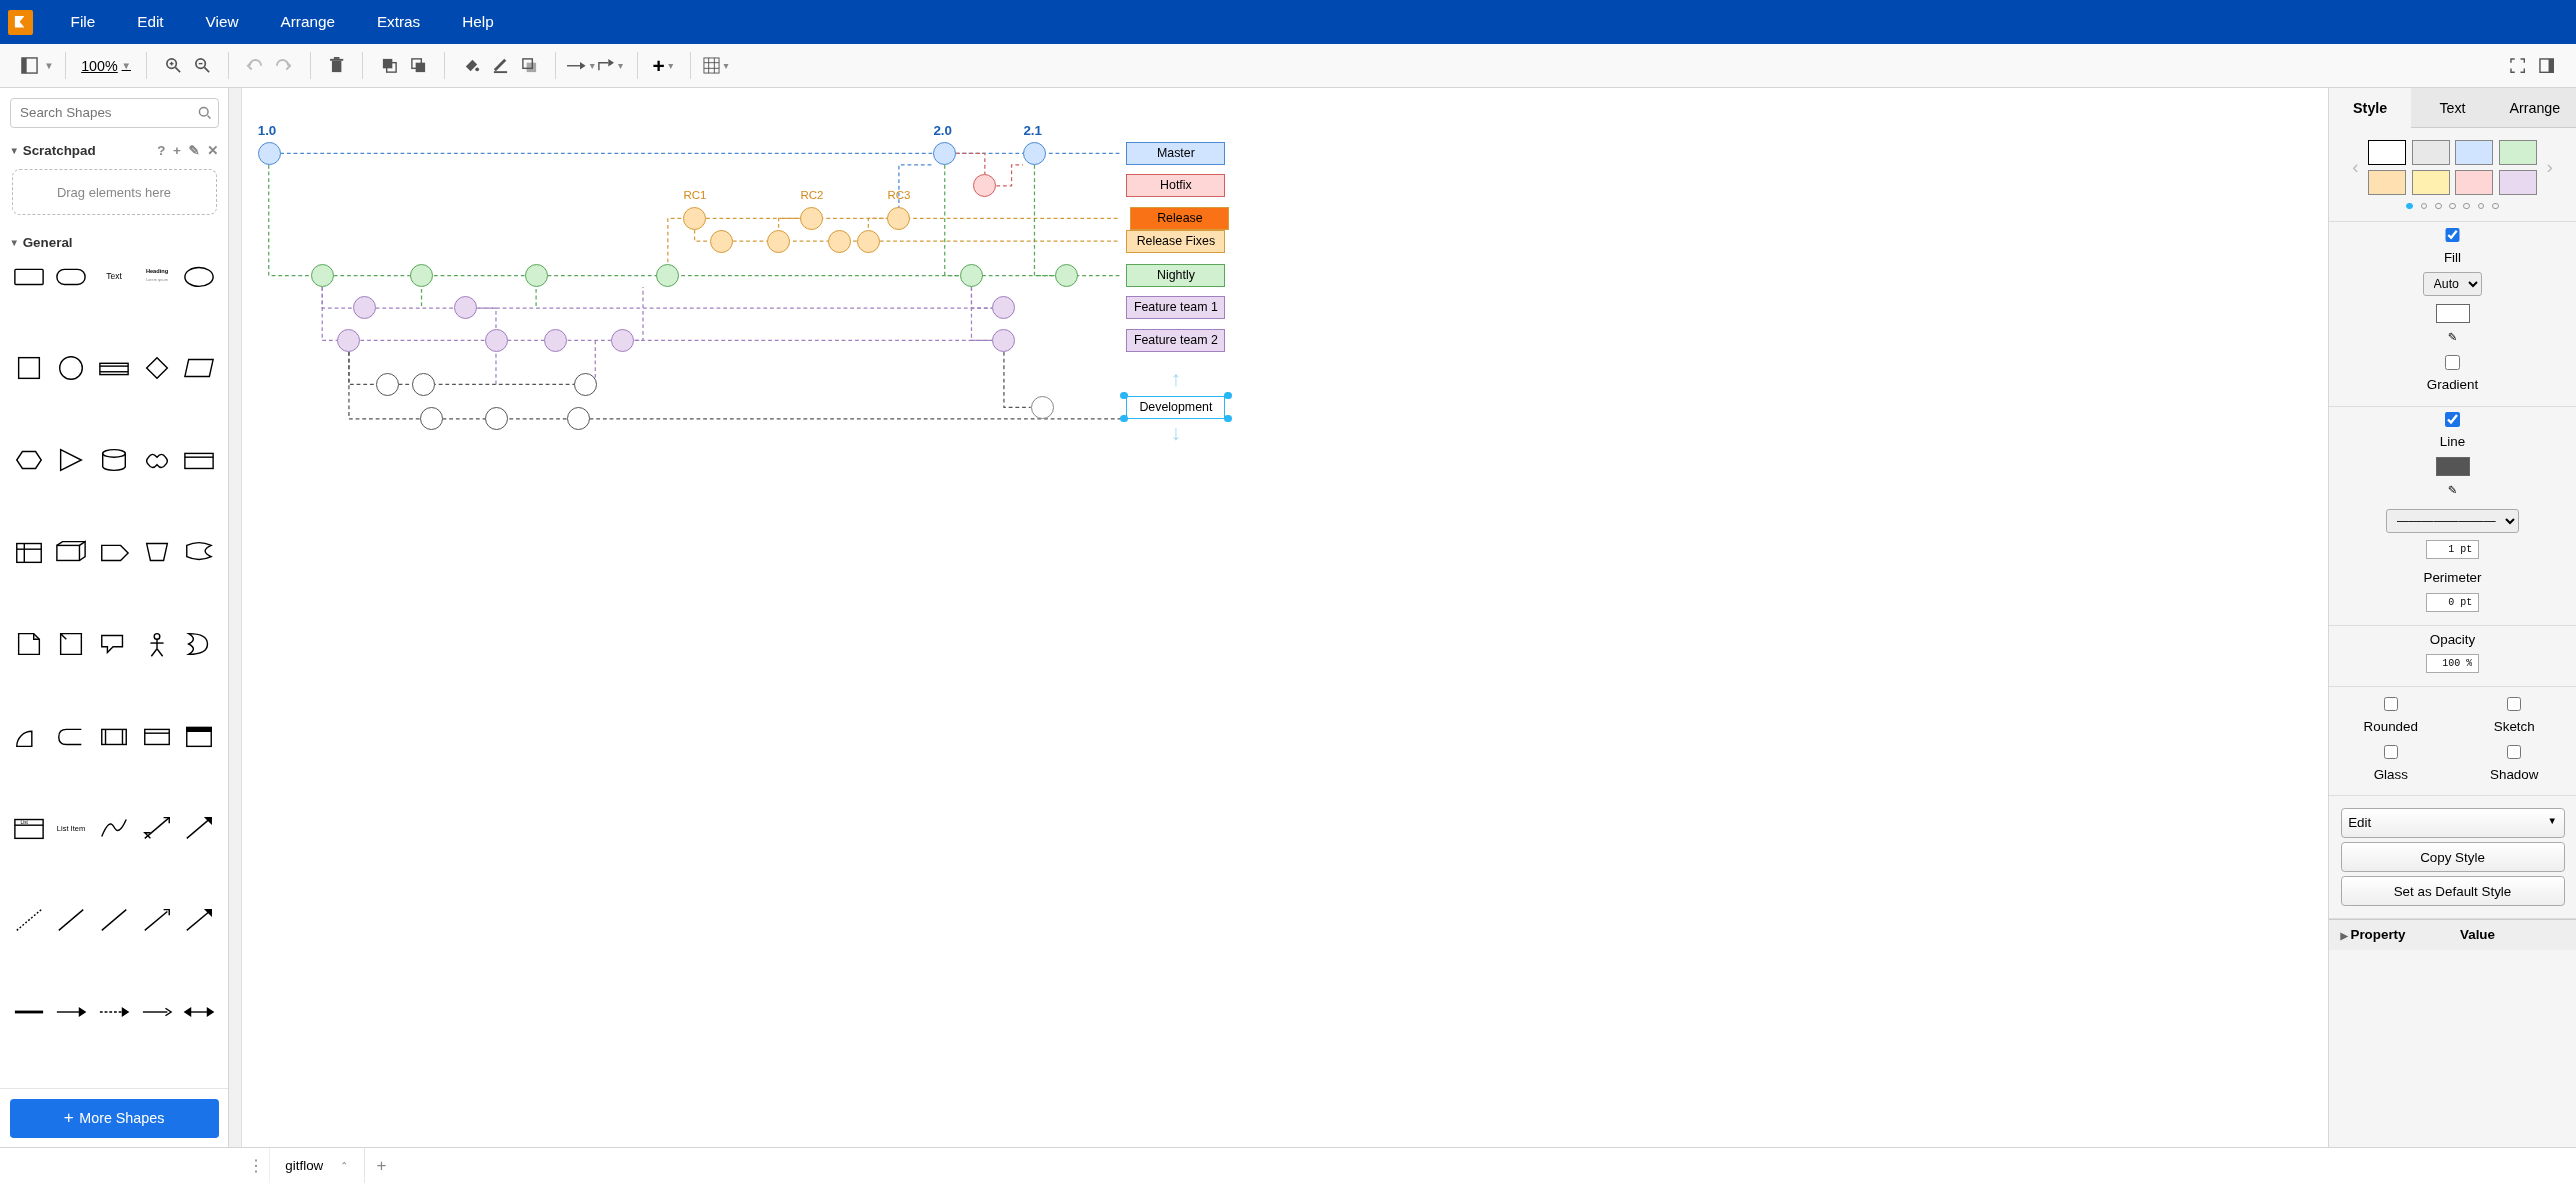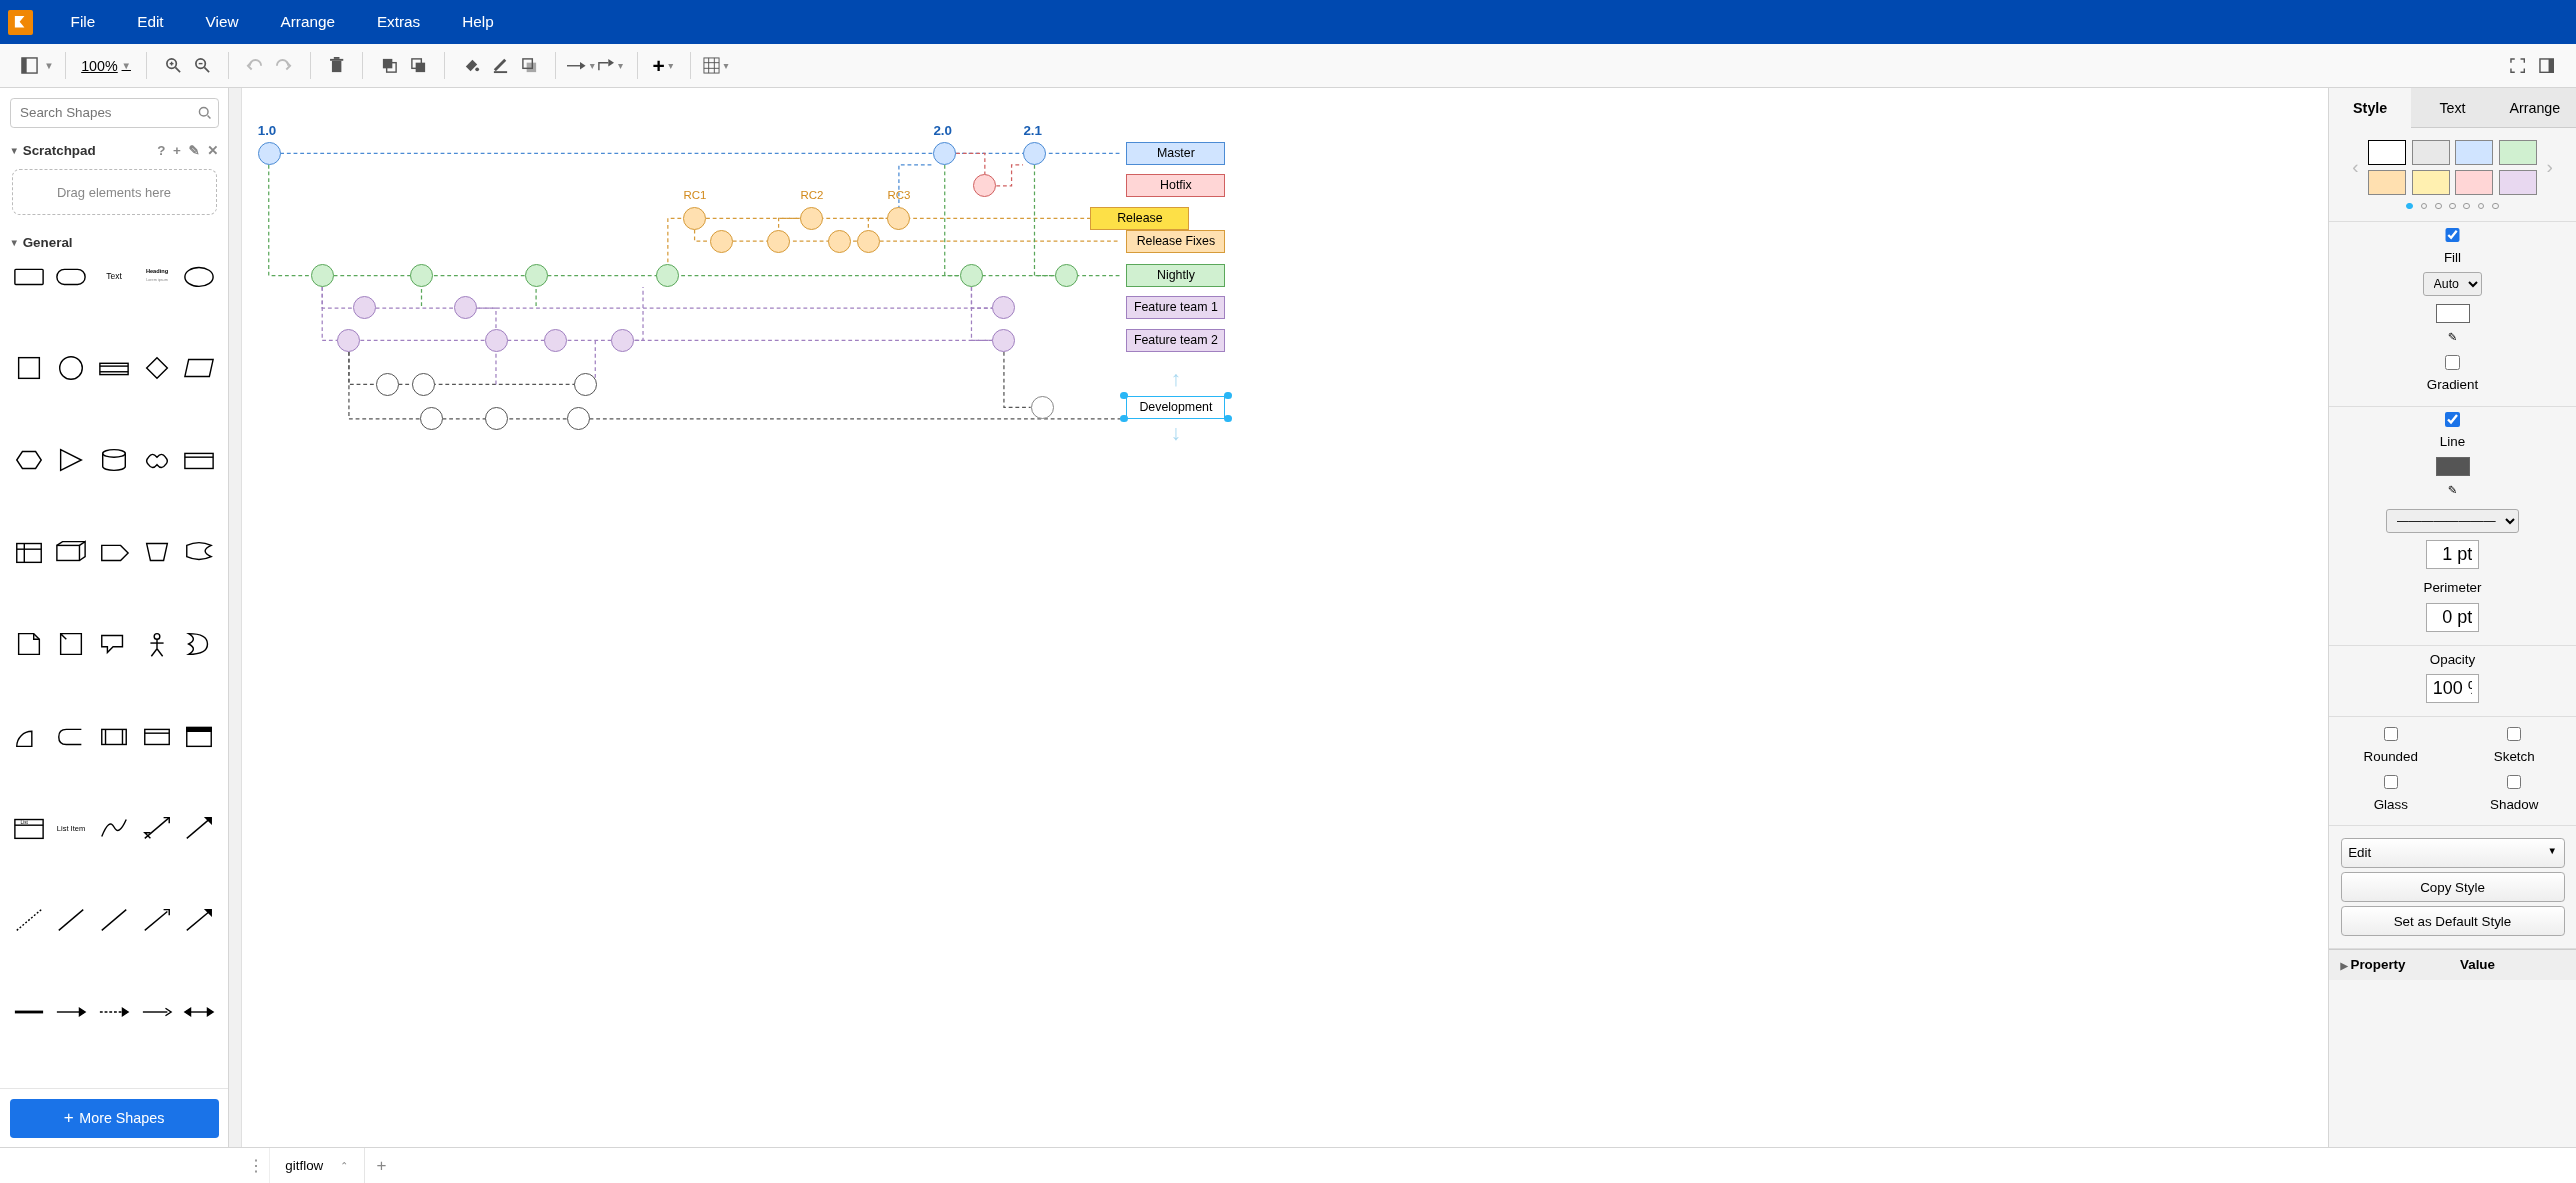--- a/index.html
+++ b/index.html
@@ -71,21 +71,21 @@
 .swatch.sel { border: 1.9px solid #000; }
 .nav-arrow { color: #bbb; font-size: 19px; padding: 0 3.8px; cursor:pointer;}
 .carousel-dots { display: flex; justify-content: center; gap: 7.6px; }
 .dot { width: 6.7px; height: 6.7px; border-radius: 50%; border: 1px solid #999; }
 .dot.active { background: #29b6f6; border-color: #29b6f6; }
 .form-row { display: flex; align-items: center; padding: 5.7px 11.5px; font-size: 13.4px; gap: 7.6px; flex-direction: column;}
 .form-row label { flex: 1; }
 .chk { width: 14.3px; height: 14.3px; accent-color: #1a73e8;}
 .small-select { border: 1px solid #aaa; padding: 2.9px 5.7px; font-size: 12.4px; background: #eee; border-radius:2.9px;}
 .color-chip { width: 34px; height: 19px; border: 1px solid #666; display: inline-block; }
-.num-input { width: 53px; border: 1px solid #aaa; padding: 2.9px 5.7px; font-size: 18px; text-align: right; }
+.num-input { width: 53px; border: 1px solid #aaa; padding: 2.9px 5.7px; font-size: 10px; text-align: right; font-family: Liberation Mono, monospace; }
 .btn-wide { width: calc(100% - 23px); margin: 3.8px 11.5px; padding: 6.7px; border: 1px solid #aaa; background: linear-gradient(#fff,#eee); border-radius: 3.8px; font-size: 13.4px; cursor: pointer; text-align:center;}
 .prop-header { display: flex; padding: 7.6px 11.5px; font-size: 13.4px; font-weight: 600; border-top: 1px solid #ccc; background:#eee;}
 .prop-header > div:first-child { flex: 1; }
 .prop-header > div:last-child { flex: 1; margin-left: 15px; }
 
 
 .bottombar { height: 36px; display: flex; align-items: stretch; border-top: 1px solid #d5d5d5; background: #fff; }
 .bb-left { width: 243px; }
 .bb-handle { width: 27px; display: flex; align-items: center; justify-content: center; color: #888; cursor: pointer; border-right:1px solid #eee;}
 .page-tab { padding: 0 15.3px; display: flex; align-items: center; gap: 17px; font-size: 13.4px; border-right: 1px solid #e5e5e5; cursor: pointer; background:#fff;}
@@ -617,21 +617,21 @@
         <div class="node-circle c-purple" style="left: 750px; top: 235px;"></div>
         <div class="node-circle c-grey" style="left: 134px; top: 279px;"></div>
         <div class="node-circle c-grey" style="left: 170px; top: 279px;"></div>
         <div class="node-circle c-grey" style="left: 332px; top: 279px;"></div>
         <div class="node-circle c-grey" style="left: 178px; top: 313px;"></div>
         <div class="node-circle c-grey" style="left: 243px; top: 313px;"></div>
         <div class="node-circle c-grey" style="left: 325px; top: 313px;"></div>
         <div class="node-circle c-white" style="left: 789px; top: 302px;"></div>
         <div class="lane-label" style="left: 884px; top: 48px; background: rgb(208, 228, 255); border-color: rgb(75, 139, 212);">Master</div>
         <div class="lane-label" style="left: 884px; top: 80px; background: rgb(255, 214, 214); border-color: rgb(208, 96, 96);">Hotfix</div>
-        <div class="lane-label" style="left: 848px; top: 113px; background: #fde047; border-color: rgb(214, 155, 58);">Release</div>
+        <div class="lane-label" style="left: 888px; top: 113px; background: #f97316; border-color: rgb(214, 155, 58);">Release</div>
         <div class="lane-label" style="left: 884px; top: 136px; background: rgb(255, 224, 176); border-color: rgb(214, 155, 58);">Release Fixes</div>
         <div class="lane-label" style="left: 884px; top: 170px; background: rgb(208, 240, 208); border-color: rgb(90, 167, 90);">Nightly</div>
         <div class="lane-label" style="left: 884px; top: 202px; background: rgb(232, 216, 240); border-color: rgb(160, 128, 192);">Feature team 1</div>
         <div class="lane-label" style="left: 884px; top: 235px; background: rgb(232, 216, 240); border-color: rgb(160, 128, 192);">Feature team 2</div>
         <div class="lane-label sel" style="left: 884px; top: 302px; background: rgb(255, 255, 255); border-color: rgb(85, 85, 85);">Development</div>
         <div class="sel-handle" style="left: 878px; top: 298px;"></div>
         <div class="sel-handle" style="left: 982px; top: 298px;"></div>
         <div class="sel-handle" style="left: 878px; top: 321px;"></div>
         <div class="sel-handle" style="left: 982px; top: 321px;"></div>
         <div class="sel-arrow" style="left: 928px; top: 273px;">↑</div>

